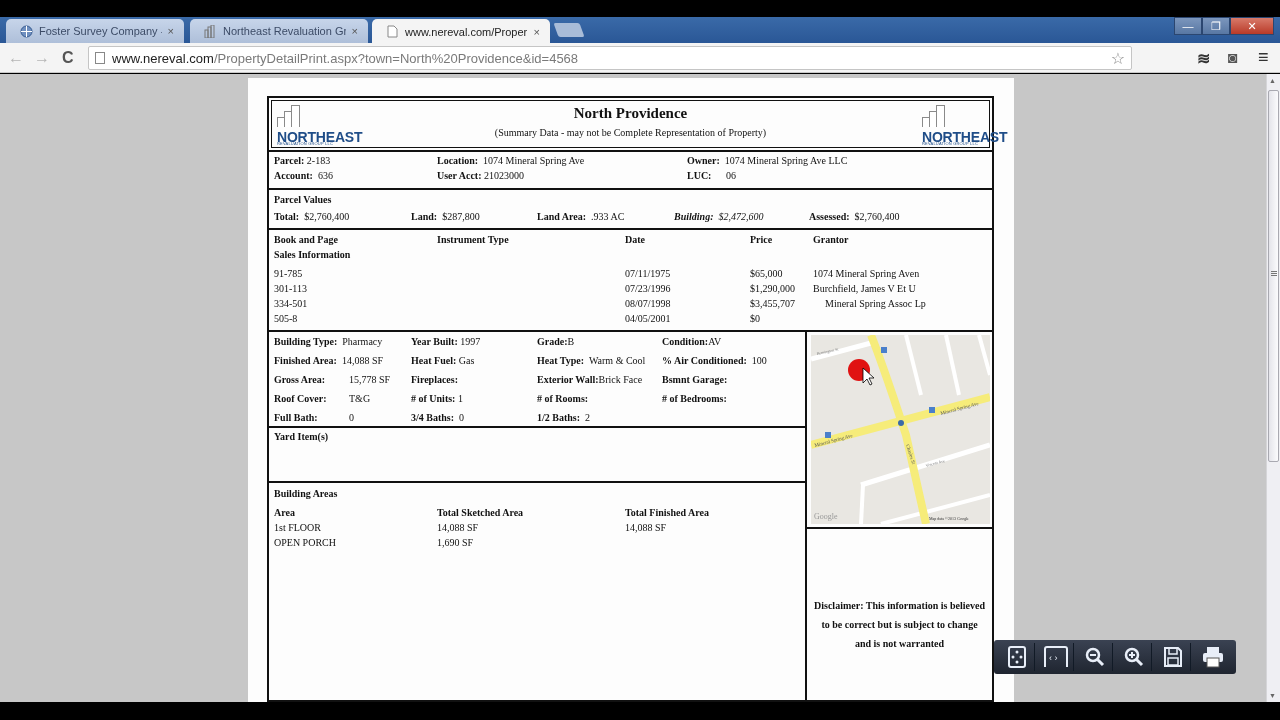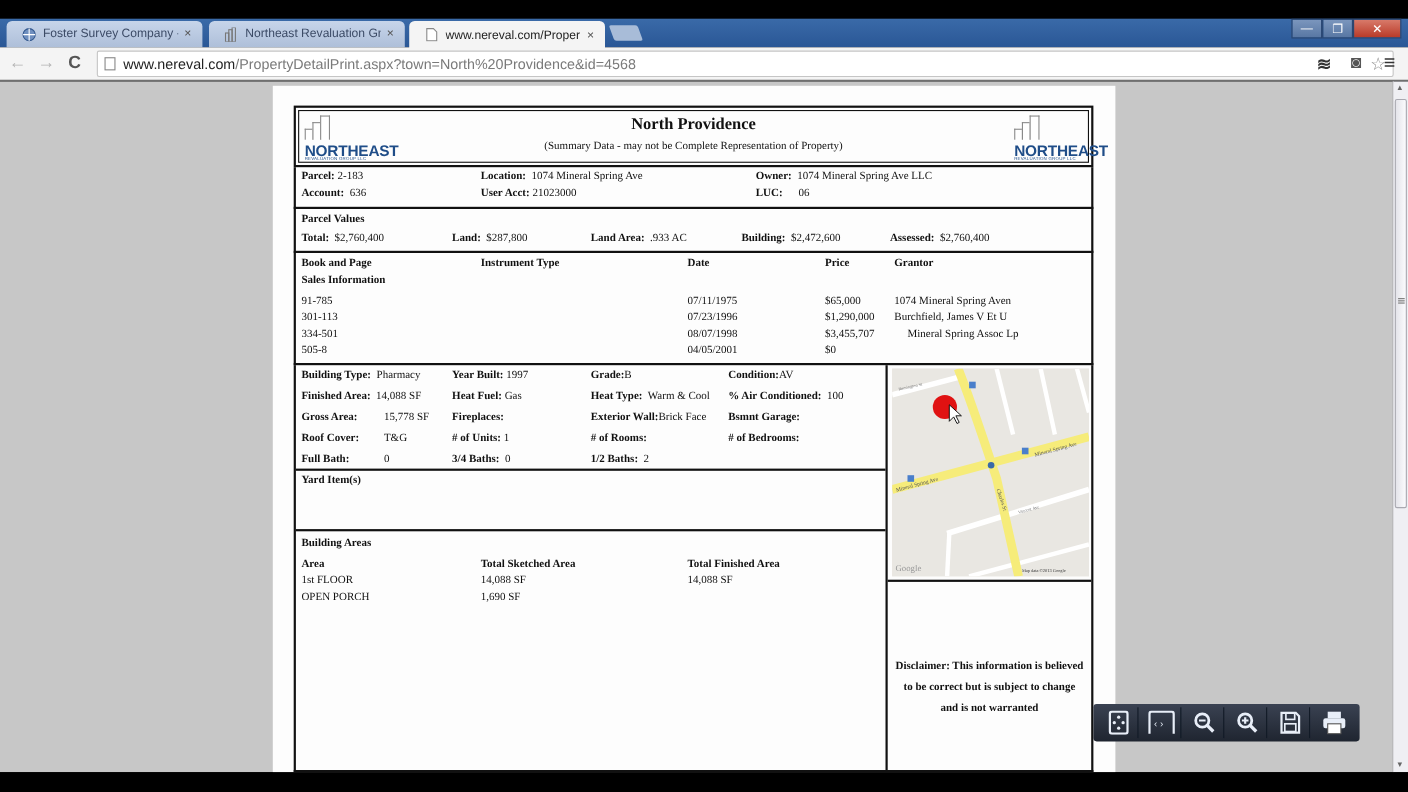--- a/index.html
+++ b/index.html
@@ -22,21 +22,21 @@
   .winbtns { position: absolute; right: 6px; top: 17px; height: 18px; display: flex; }
   .winbtn { width: 28px; height: 18px; background: linear-gradient(#7b96bd, #5877a3);
     color: #fff; font-size: 11px; display: flex; align-items: center; justify-content: center;
     border: 1px solid #2b4670; }
   .winbtn.close { width: 44px; background: linear-gradient(#d87a6a, #b93a28); }
 
   .toolbar { position: absolute; left: 0; top: 43px; width: 1280px; height: 30px;
     background: #f4f4f4; border-bottom: 1px solid #c8c8c8; }
   .navbtn { position: absolute; top: 6px; font-size: 16px; color: #b5b5b5; }
   .reload { color: #555; font-weight: bold; }
-  .omnibox { position: absolute; left: 88px; top: 3px; width: 1179px; height: 24px;
+  .omnibox { position: absolute; left: 88px; top: 3px; width: 1044px; height: 24px;
     background: #fff; border: 1px solid #c5c5c5; border-radius: 2px; display: flex; align-items: center;
     font-size: 13px; color: #222; padding-left: 6px; }
   .omnibox .pageicon { width: 10px; height: 12px; border: 1px solid #888; margin-right: 7px; background: #fff; }
   .omnibox .host { color: #222; }
   .omnibox .path { color: #7a7a7a; }
   .omnibox .star { position: absolute; right: 6px; top: 2px; font-size: 16px; color: #888; }
   .tb-icon { position: absolute; top: 6px; font-size: 16px; color: #333; }
 
   
   .viewport { position: absolute; left: 0; top: 74px; width: 1266px; height: 628px; background: #c7c7c7; overflow: hidden; }
@@ -184,21 +184,21 @@
       </div>
 
       <div class="box" style="height:40px;padding-top:4px;">
         <div class="row">
             <span class="sect-title">Parcel Values</span>
           </div>
         <div class="row" style="margin-top:2px;">
           <span class="cell" style="left:5px;"><span class="lbl">Total:</span>&nbsp; <span>$2,760,400</span></span>
           <span class="cell" style="left:142px;"><span class="lbl">Land:</span>&nbsp; <span>$287,800</span></span>
           <span class="cell" style="left:268px;"><span class="lbl">Land Area:</span>&nbsp; <span>.933 AC</span></span>
-          <span class="cell" style="left:405px;"><span class="lbl">Building:</span>&nbsp; <span>$2,472,600</span></span>
+          <span class="cell" style="left:405px;font-style:italic;"><span class="lbl">Building:</span>&nbsp; <span>$2,472,600</span></span>
           <span class="cell" style="left:540px;"><span class="lbl">Assessed:</span>&nbsp; <span>$2,760,400</span></span>
         </div>
       </div>
 
       <div class="box" style="height:102px;padding-top:4px;">
         <div class="row">
           <span class="cell lbl" style="left:5px;">Book and Page</span>
           <span class="cell lbl" style="left:168px;">Instrument Type</span>
           <span class="cell lbl" style="left:356px;">Date</span>
           <span class="cell lbl" style="left:481px;">Price</span>

